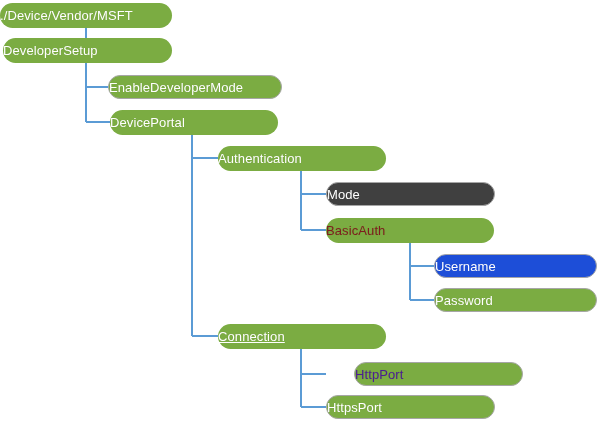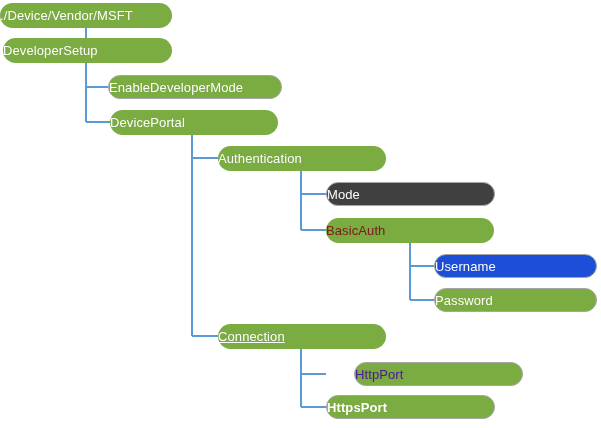--- a/index.html
+++ b/index.html
@@ -130,18 +130,18 @@
       </div>
       <div class="node rect" style="left: 434px; top: 288px; width: 163px; height: 24px; background: rgb(123, 172, 66); color: rgb(255, 255, 255); border-color: rgb(166, 166, 166);">
         <span class="node-label">Password</span>
       </div>
       <div class="node pill" style="left: 218px; top: 324px; width: 168px; height: 25px; background: rgb(123, 172, 66); color: rgb(255, 255, 255); text-decoration: underline;">
         <span class="node-label">Connection</span>
       </div>
       <div class="node rect" style="left: 326px; top: 362px; width: 169px; height: 24px; background: rgb(123, 172, 66); color: #4c1d95; border-color: rgb(166, 166, 166); margin-left: 28px;">
         <span class="node-label">HttpPort</span>
       </div>
-      <div class="node rect" style="left: 326px; top: 395px; width: 169px; height: 24px; background: rgb(123, 172, 66); color: rgb(255, 255, 255); border-color: rgb(166, 166, 166); font-weight: bold;">
+      <div class="node rect" style="left: 326px; top: 395px; width: 169px; height: 24px; background: rgb(123, 172, 66); color: rgb(255, 255, 255); border-color: rgb(166, 166, 166);">
         <span class="node-label">HttpsPort</span>
       </div>
     </div>
 
 </div>
 
 </body></html>

